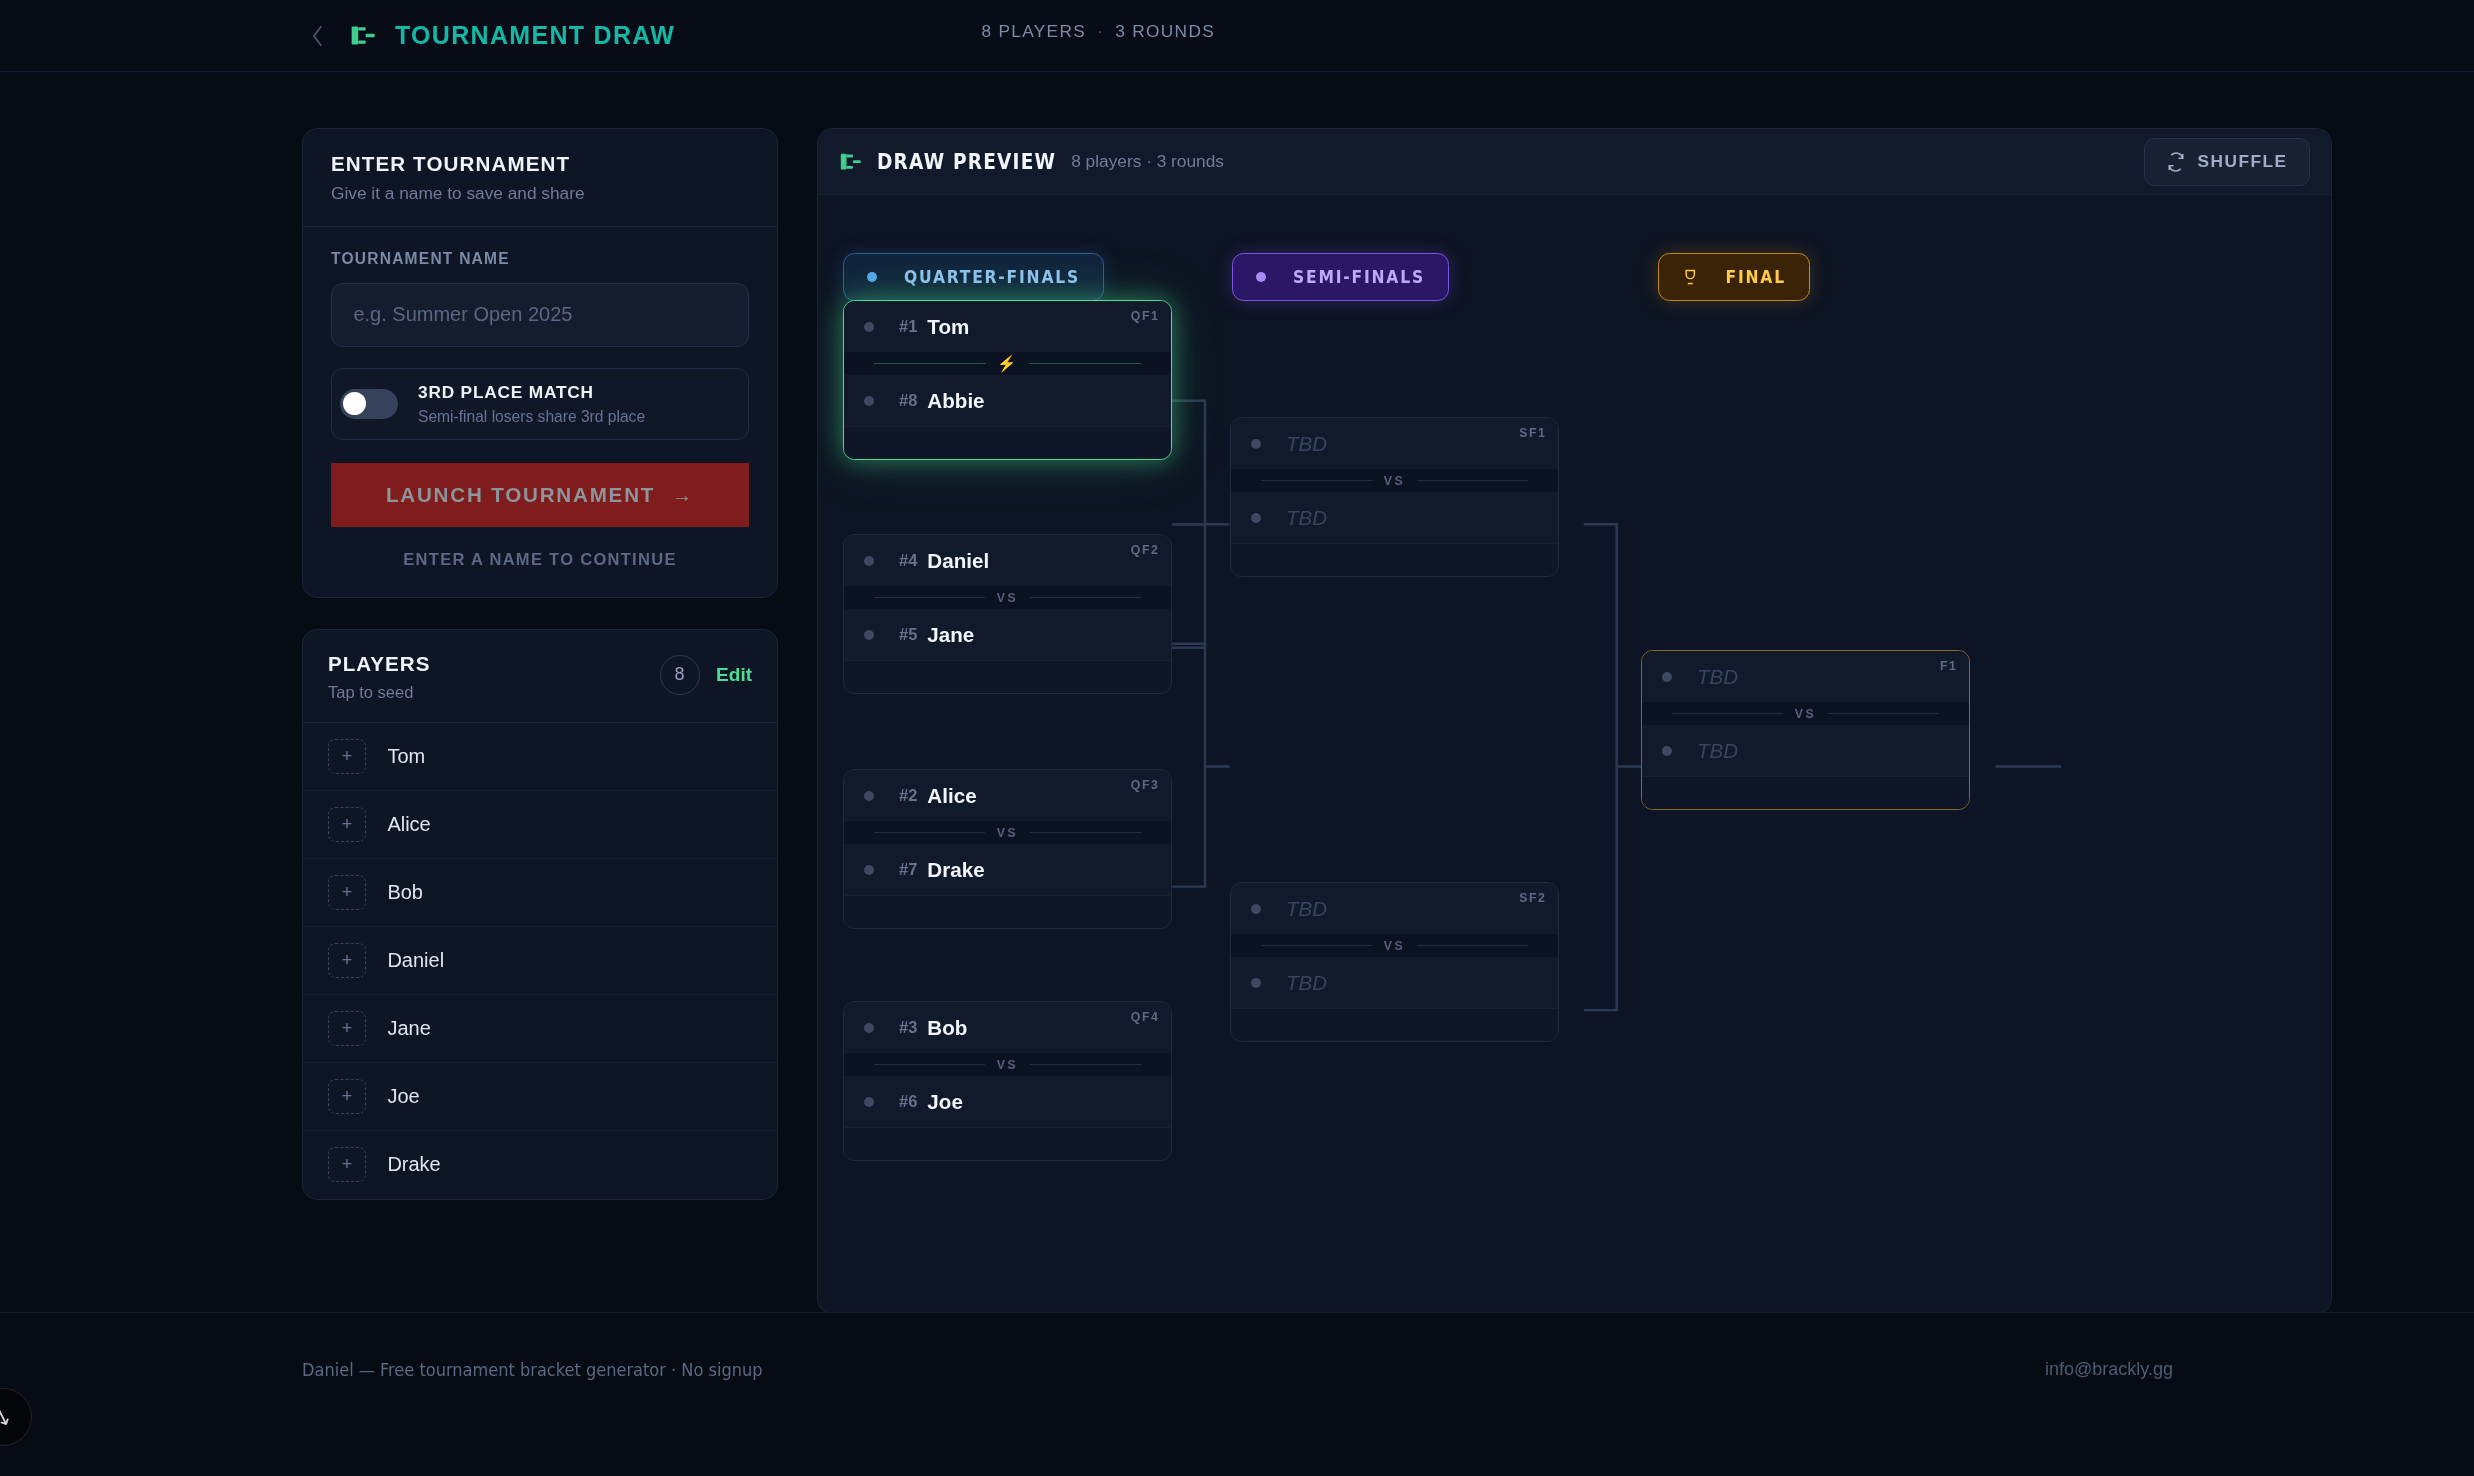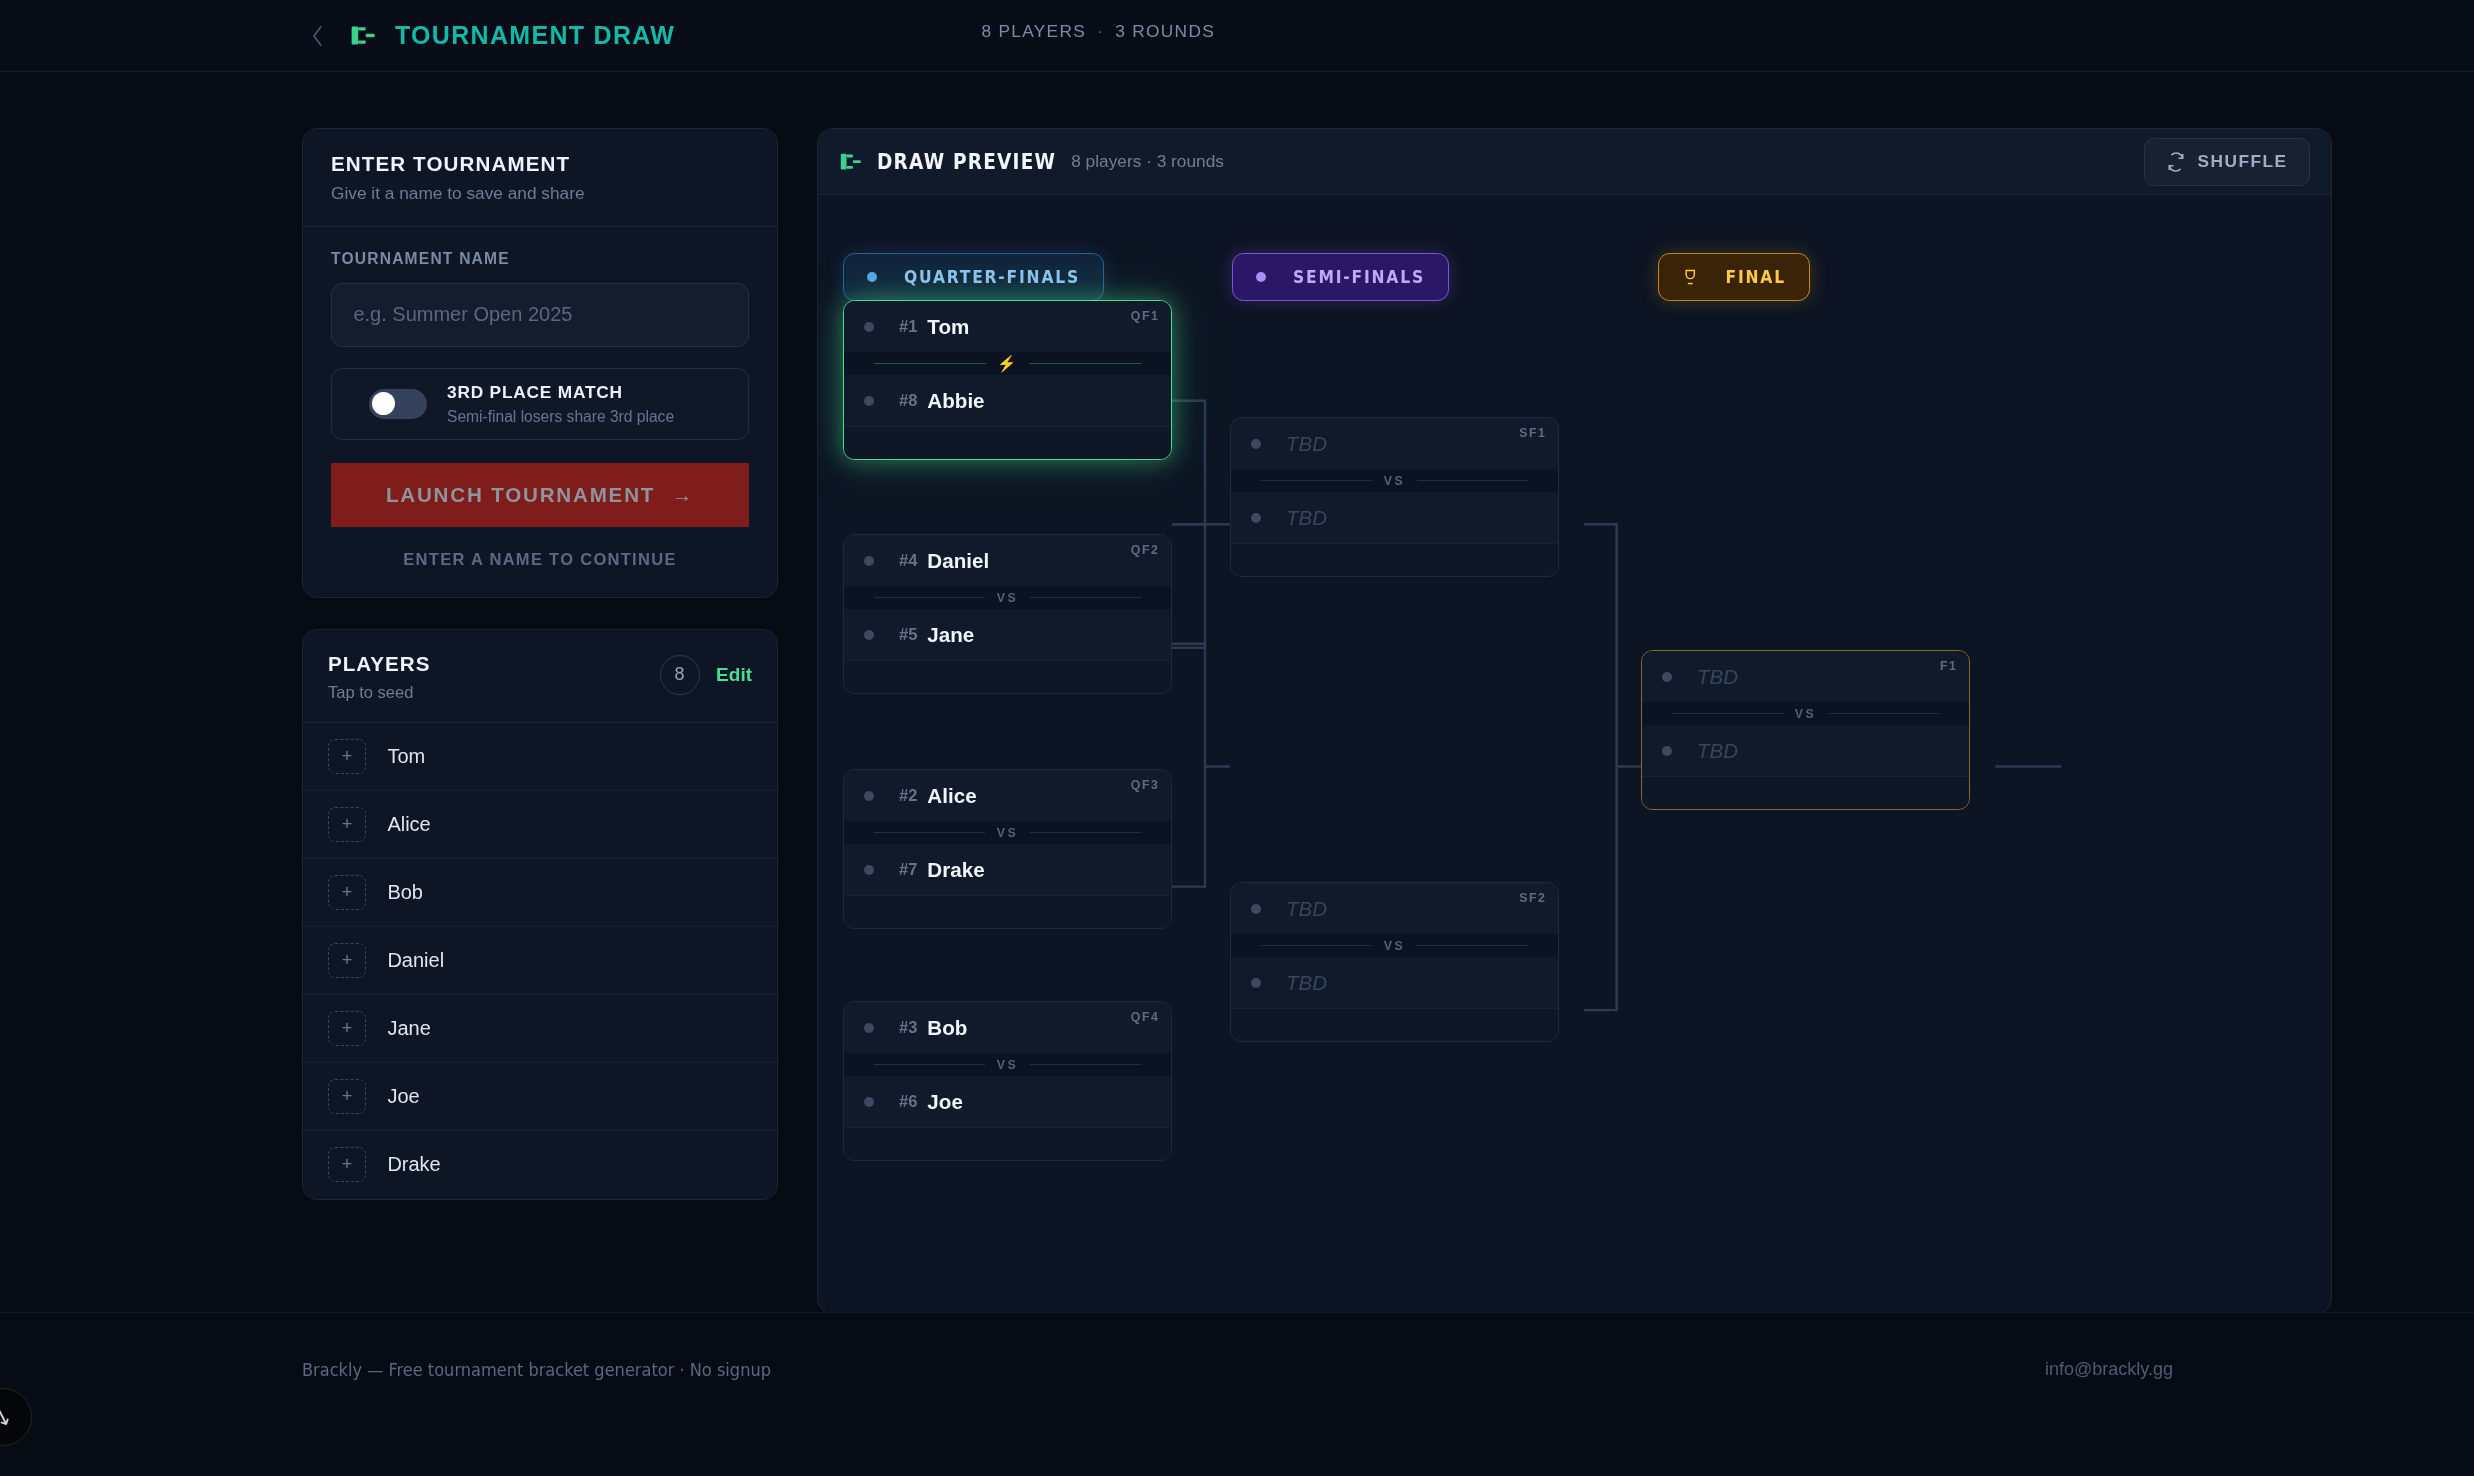--- a/index.html
+++ b/index.html
@@ -66,21 +66,21 @@
     margin-top: 15px; width: 100%; height: 64px;
     background: #141c2d; border: 0.8px solid #24304a; border-radius: 11.5px;
     color: #e8eef8; font-size: 20px; padding: 0 21.4px;
     font-family: "Liberation Sans", sans-serif;
   }
   .name-input::placeholder { color: #5a6782; }
 
   .toggle-row {
     margin-top: 21.4px; width: 100%; height: 72px;
     border: 0.8px solid #222d44; border-radius: 11.5px;
-    display: flex; align-items: center; padding: 0 37px;
+    display: flex; align-items: center; padding: 0 8px;
     background: #101828;
   }
   .switch {
     width: 58px; height: 30px; border-radius: 15px; background: #36415c;
     position: relative; flex: 0 0 auto;
   }
   .switch .knob {
     position: absolute; top: 3.3px; left: 3.3px;
     width: 23px; height: 23px; border-radius: 50%; background: #ffffff;
   }
@@ -548,19 +548,19 @@
         </div>
         <div class="foot"></div>
       </div>
 
 
     </div>
   </div>
 </div>
 
 <div class="footer">
-  <div class="footer-left">Brackly — Free tournament bracket generator · No signup</div>
+  <div class="footer-left">Daniel — Free tournament bracket generator · No signup</div>
   <div class="footer-right">info@brackly.gg</div>
 </div>
 <div class="corner-badge">
   <span>↘</span>
 </div>
 
 
 </body></html>

